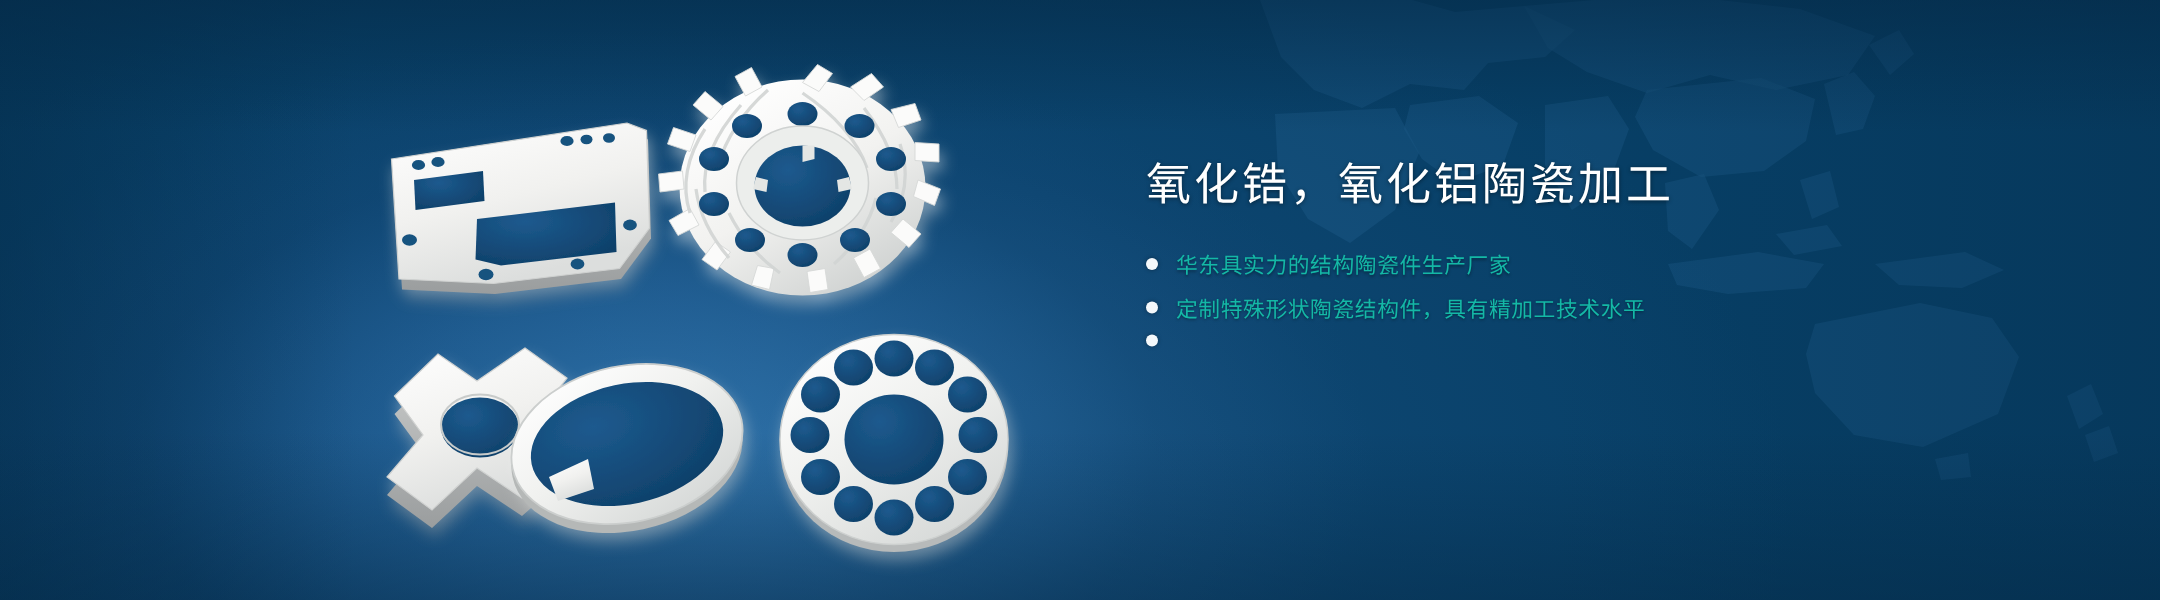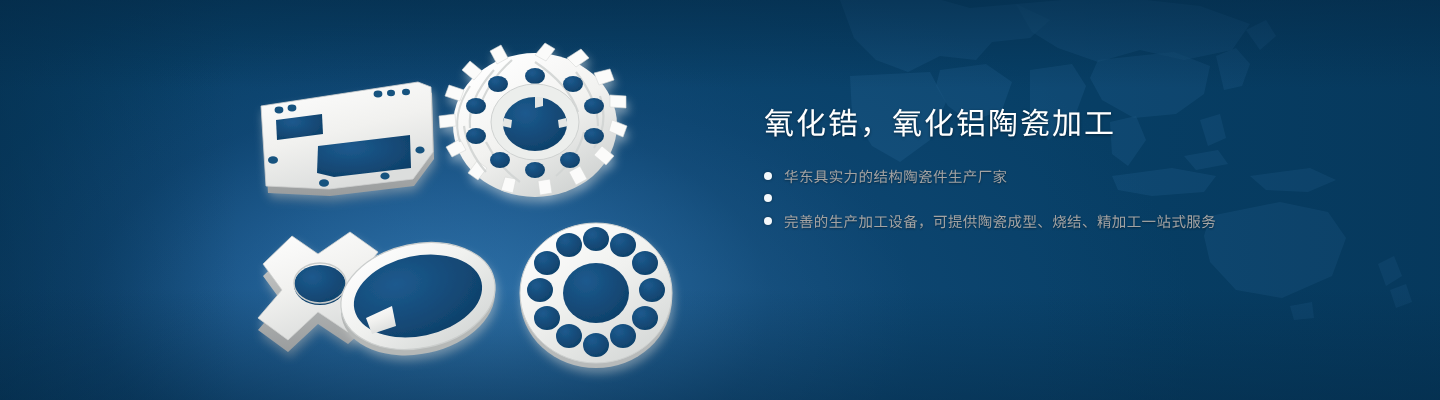--- a/index.html
+++ b/index.html
@@ -98,21 +98,21 @@
     list-style: none;
     margin: 22px 0 0 0;
     padding: 0;
   }
   .bullet {
     display: flex;
     align-items: center;
     margin-bottom: 8px;
     font-size: 14.5px;
     letter-spacing: 0.4px;
-    color: #a3a3a3;
+    color: #14b8a6;
     text-shadow: 0 1px 2px rgba(0,0,0,0.40);
   }
   .bullet-dot {
     flex: 0 0 auto;
     width: 8px;
     height: 8px;
     margin-right: 12px;
     border-radius: 50%;
     background: #f4f8fb;
     box-shadow: 0 0 3px rgba(0,0,0,0.35);
@@ -325,21 +325,21 @@
   <div class="copy">
     <h1 class="headline">氧化锆，氧化铝陶瓷加工</h1>
 
     <ul class="bullets">
       <li class="bullet">
         <span class="bullet-dot"></span>
         <span class="bullet-text">华东具实力的结构陶瓷件生产厂家</span>
       </li>
       <li class="bullet">
         <span class="bullet-dot"></span>
+        <span class="bullet-text">定制特殊形状陶瓷结构件，具有精加工技术水平</span>
       </li>
       <li class="bullet">
         <span class="bullet-dot"></span>
-        <span class="bullet-text">完善的生产加工设备，可提供陶瓷成型、烧结、精加工一站式服务</span>
       </li>
     </ul>
   </div>
 
 </div>
 
 </body></html>

